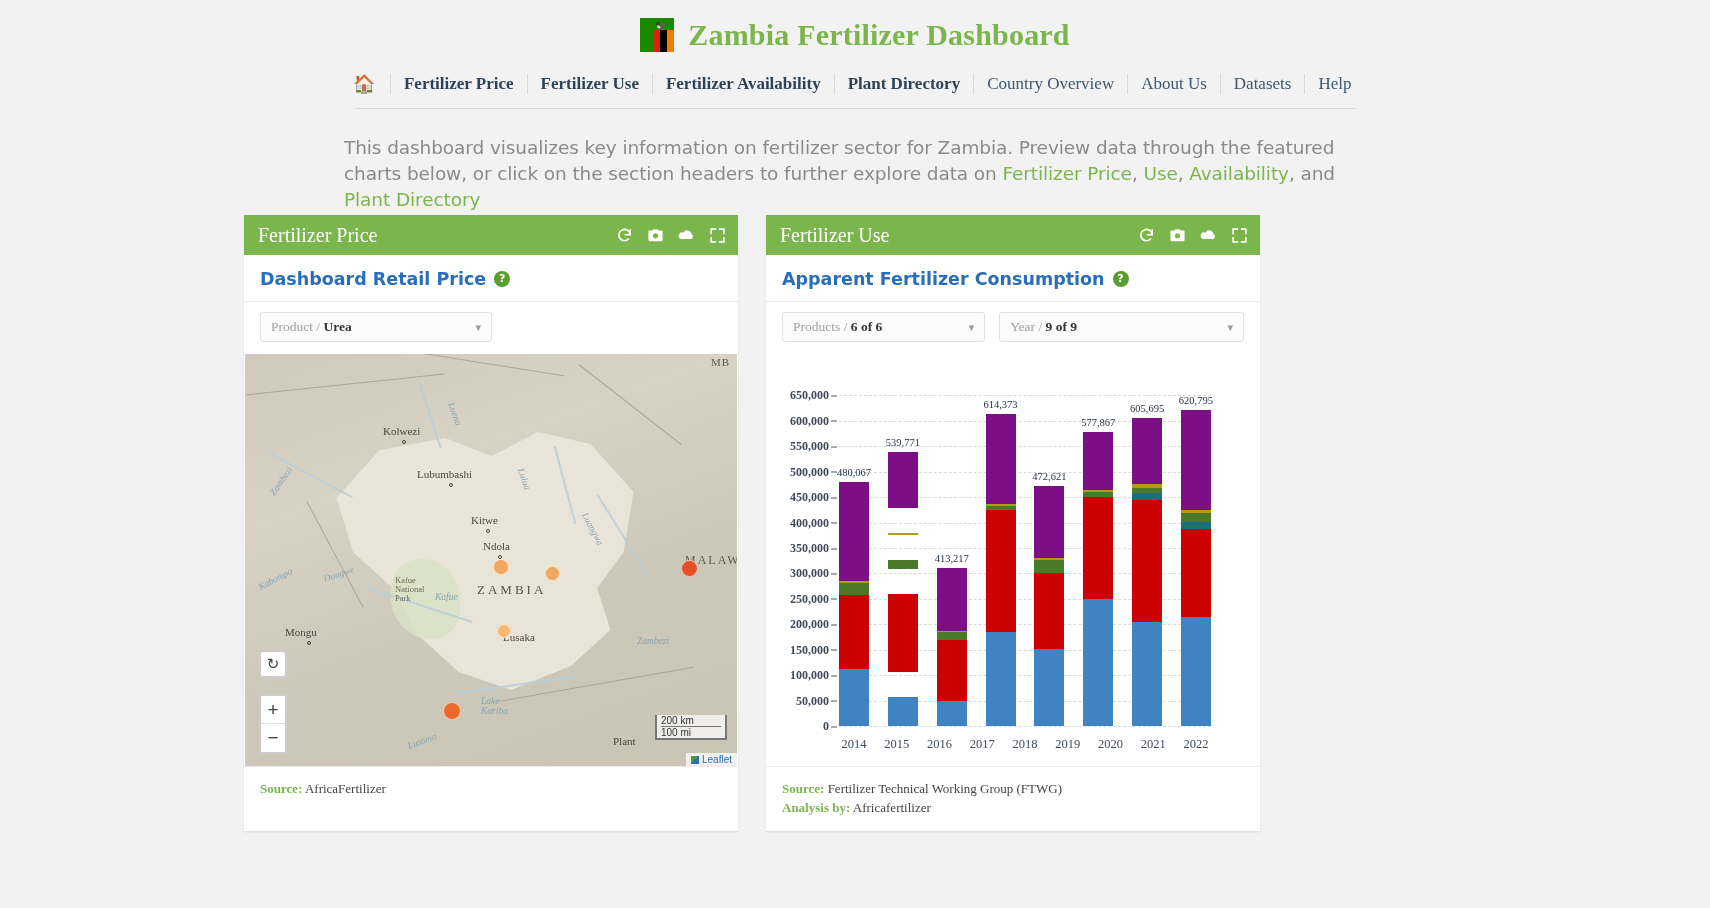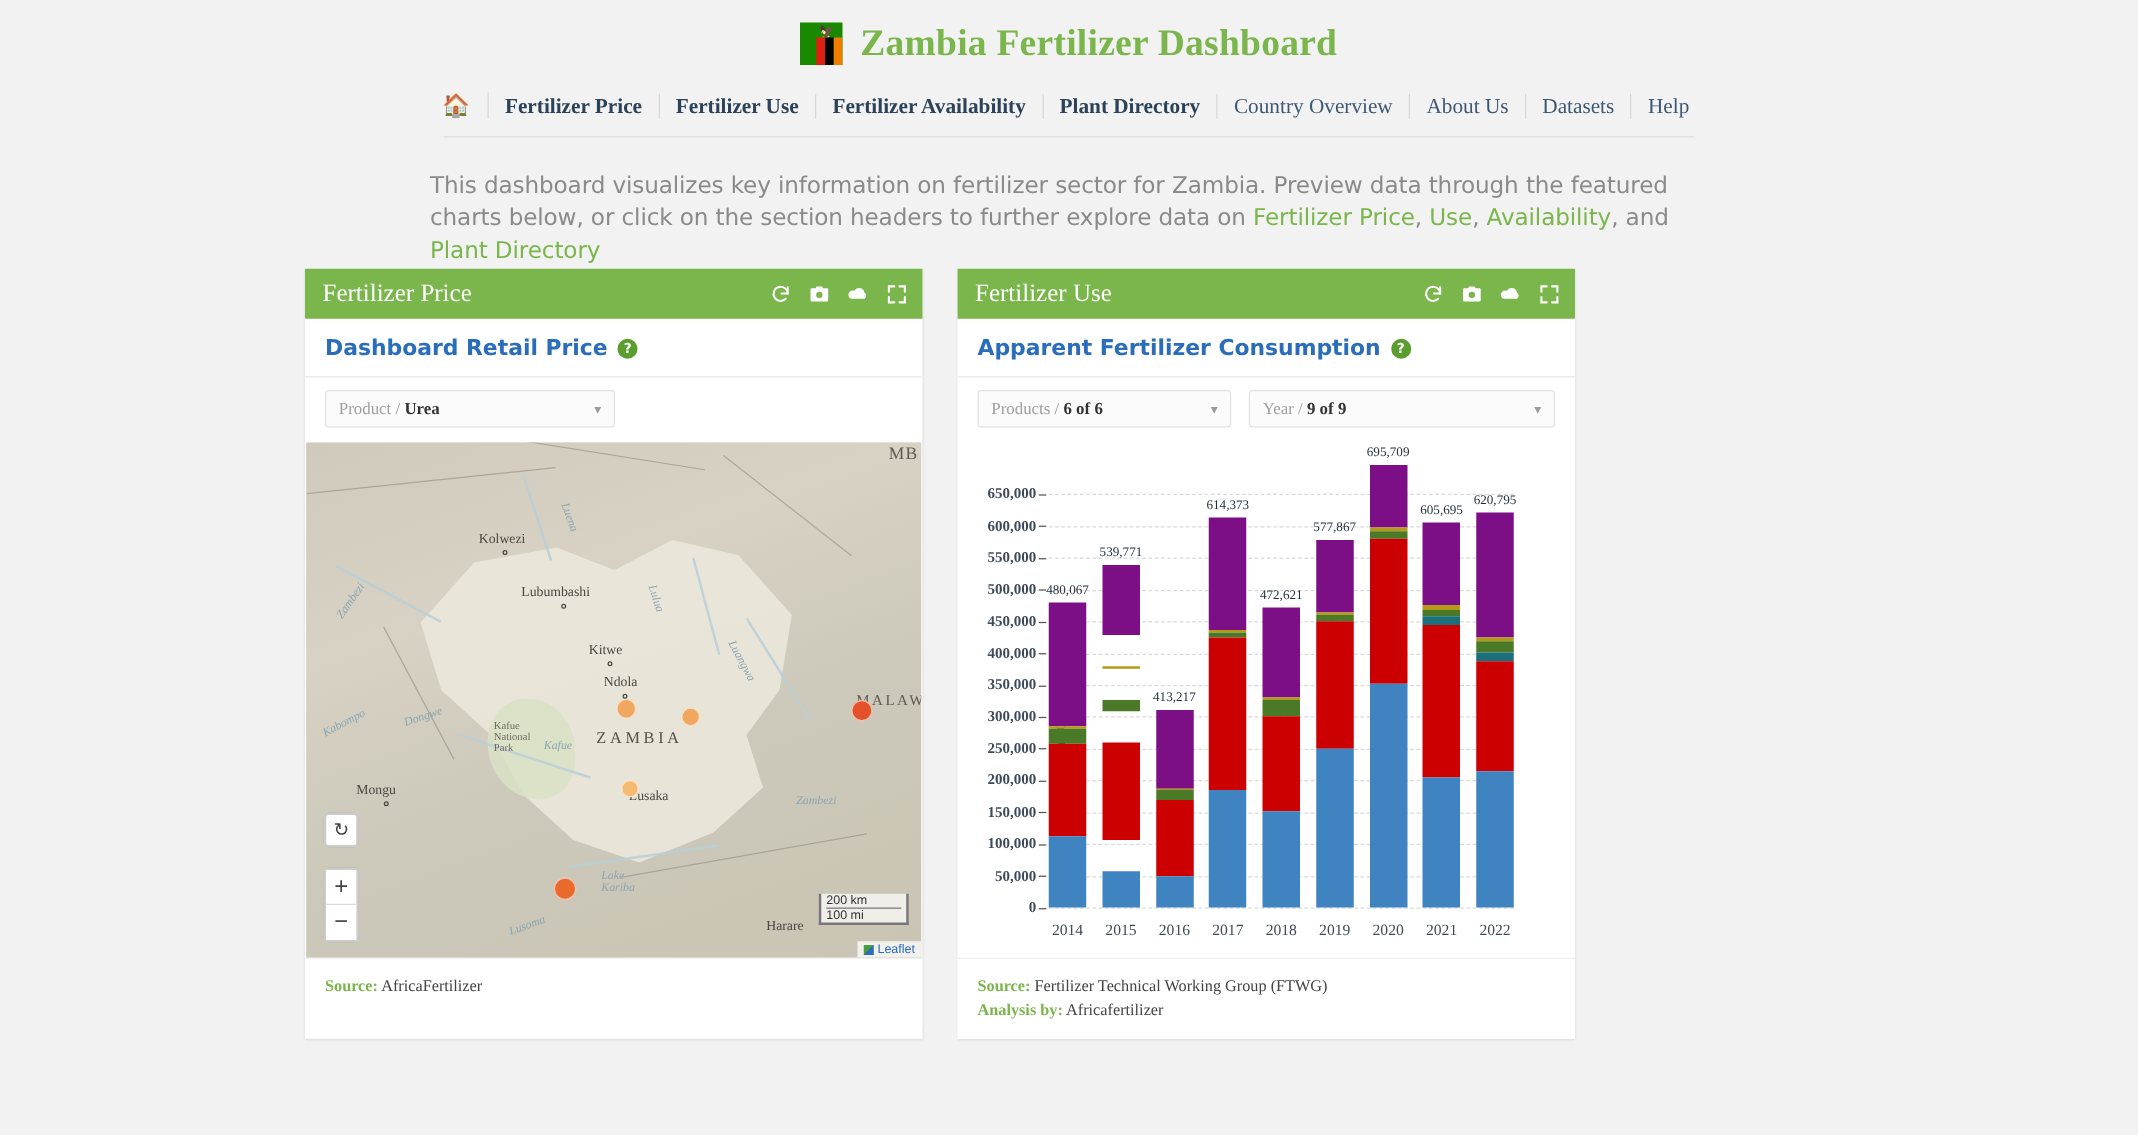--- a/index.html
+++ b/index.html
@@ -373,25 +373,25 @@
         <span class="map-label city" style="left:172px;top:114px;">Lubumbashi</span>
         <span class="city-dot" style="left:204px;top:129px;"></span>
         <span class="map-label city" style="left:226px;top:160px;">Kitwe</span>
         <span class="city-dot" style="left:241px;top:175px;"></span>
         <span class="map-label city" style="left:238px;top:186px;">Ndola</span>
         <span class="city-dot" style="left:253px;top:201px;"></span>
         <span class="map-label city" style="left:40px;top:272px;">Mongu</span>
         <span class="city-dot" style="left:62px;top:287px;"></span>
         <span class="map-label city" style="left:258px;top:277px;">Lusaka</span>
         <span class="city-dot" style="left:254px;top:276px;"></span>
-        <span class="map-label city" style="left:368px;top:381px;">Harare</span>
+        <span class="map-label city" style="left:368px;top:381px;">Plant</span>
 
         <span class="map-label country" style="left:232px;top:228px;">ZAMBIA</span>
         <span class="map-label" style="left:150px;top:222px;font-size:8.5px;line-height:9px;color:#6e6a60;">Kafue<br>National<br>Park</span>
-        <span class="map-label" style="left:466px;top:2px;font-size:14px;letter-spacing:1px;">MB</span>
+        <span class="map-label" style="left:466px;top:2px;font-size:11px;letter-spacing:1px;">MB</span>
         <span class="map-label" style="left:440px;top:199px;font-size:12px;letter-spacing:2px;">MALAWI</span>
 
         <span class="price-dot" style="left:248px;top:205px;width:16px;height:16px;background:#f0a860;"></span>
         <span class="price-dot" style="left:300px;top:212px;width:15px;height:15px;background:#f0a860;"></span>
         <span class="price-dot" style="left:252px;top:270px;width:14px;height:14px;background:#f5b971;"></span>
         <span class="price-dot" style="left:198px;top:348px;width:18px;height:18px;background:#ea6a2e;"></span>
         <span class="price-dot" style="left:436px;top:206px;width:17px;height:17px;background:#e2512a;"></span>
 
         <div class="map-ctrl reset-ctrl">
           <span>↻</span>
@@ -552,30 +552,20 @@
                 <div class="bar-stack" style="height: 293.887px;">
                   <div class="seg" style="height: 127.143px; background: rgb(63, 131, 193);"></div>
                   <div class="seg" style="height: 101.714px; background: rgb(204, 0, 0);"></div>
                   <div class="seg" style="height: 5.08571px; background: rgb(74, 122, 40);"></div>
                   <div class="seg" style="height: 2.54286px; background: rgb(181, 154, 26);"></div>
                   <div class="seg" style="height: 57.4009px; background: rgb(124, 15, 133);"></div>
                   <div class="bar-total">577,867</div>
                 </div>
               </div>
               <div class="bar-col">
-                <div class="bar-stack" style="height: 353.818px;">
-                  <div class="seg" style="height: 179.017px; background: rgb(63, 131, 193);"></div>
-                  <div class="seg" style="height: 115.954px; background: rgb(204, 0, 0);"></div>
-                  <div class="seg" style="height: 6.10286px; background: rgb(74, 122, 40);"></div>
-                  <div class="seg" style="height: 3.05143px; background: rgb(181, 154, 26);"></div>
-                  <div class="seg" style="height: 49.692px; background: rgb(124, 15, 133);"></div>
-                  <div class="bar-total">695,709</div>
-                </div>
-              </div>
-              <div class="bar-col">
                 <div class="bar-stack" style="height: 308.039px;">
                   <div class="seg" style="height: 104.257px; background: rgb(63, 131, 193);"></div>
                   <div class="seg" style="height: 122.057px; background: rgb(204, 0, 0);"></div>
                   <div class="seg" style="height: 7.12px; background: rgb(27, 111, 122);"></div>
                   <div class="seg" style="height: 5.08571px; background: rgb(74, 122, 40);"></div>
                   <div class="seg" style="height: 3.05143px; background: rgb(181, 154, 26);"></div>
                   <div class="seg" style="height: 66.4677px; background: rgb(124, 15, 133);"></div>
                   <div class="bar-total">605,695</div>
                 </div>
               </div>

